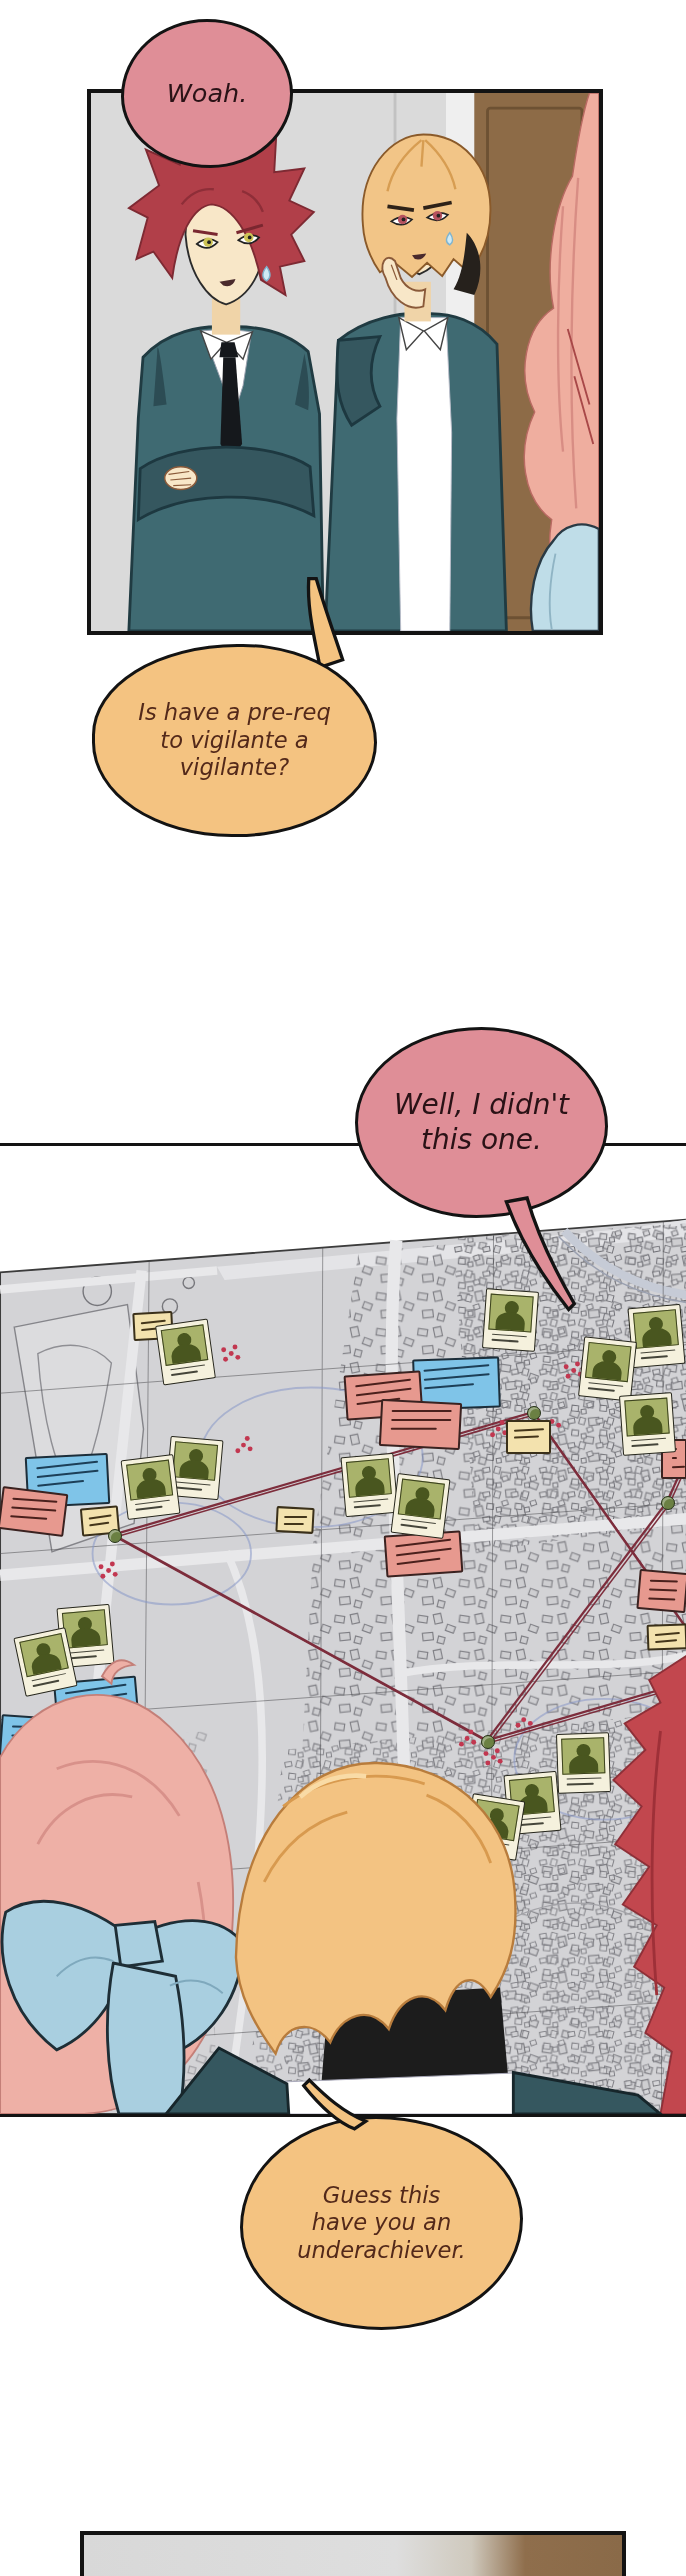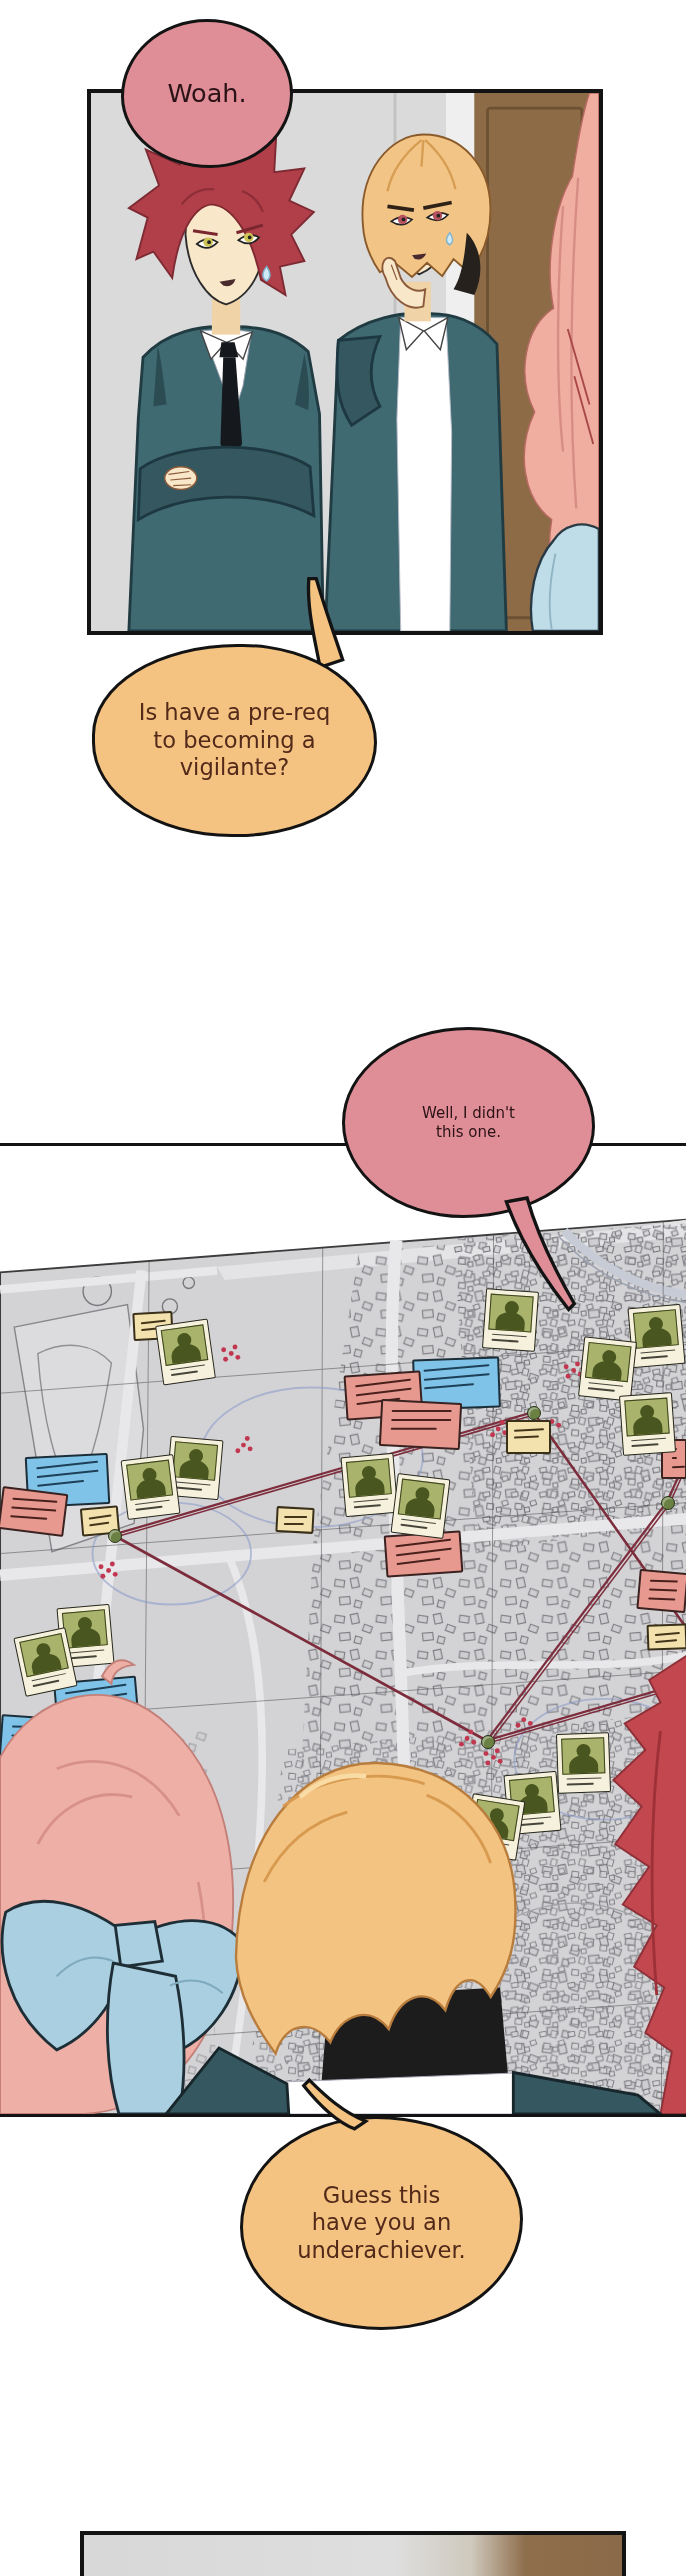--- a/index.html
+++ b/index.html
@@ -8,29 +8,29 @@
   
   .panel{position:absolute;border:4.7px solid #131313;background:#dadada;z-index:1;}
   #panel-characters{left:87px;top:89px;width:508px;height:538px;}
   #panel-map{left:0;top:1143px;width:687px;height:968px;border-left:none;border-right:none;
              border-top:3.8px solid #131313;border-bottom:3.8px solid #131313;background:#ffffff;overflow:hidden;}
   #panel-next{left:80px;top:2531px;width:538px;height:57px;
               background:linear-gradient(90deg,#d8d8d8 0%,#dedede 58%,#cfc9bd 72%,#8f6e4c 82%,#8a6a48 100%);}
   .panel svg{position:absolute;left:0;top:0;}
   
   .bubble{position:absolute;z-index:5;display:flex;align-items:center;justify-content:center;
-          text-align:center;border:3.8px solid #131313;line-height:1.22;}
+          text-align:center;border:3.8px solid #131313;font-style:italic;line-height:1.22;}
   .bubble .txt{display:block;}
   .bubble.pink{background:#df8e97;color:#2a1216;}
   .bubble.orange{background:#f4c381;color:#53291a;}
   #bubble-woah{left:121px;top:19px;width:166px;height:143px;font-size:25.5px;
                border-radius:50% 50% 48% 52% / 52% 50% 50% 48%;}
   #bubble-prereq{left:92px;top:644px;width:279px;height:187px;font-size:22.6px;
                  border-radius:52% 48% 50% 50% / 48% 52% 50% 50%;}
-  #bubble-noprereq{left:342px;top:1027px;width:247px;height:185px;font-size:15px;
+  #bubble-noprereq{left:355px;top:1027px;width:247px;height:185px;font-size:28px;
                    border-radius:50% 50% 52% 48% / 50% 52% 48% 50%;}
   #bubble-underachiever{left:240px;top:2116px;width:277px;height:208px;font-size:22.6px;
                         border-radius:48% 52% 50% 50% / 52% 48% 52% 48%;}
   .tail{position:absolute;z-index:4;}
   
   #map-decor{position:absolute;left:0;top:0;width:687px;height:968px;z-index:3;}
   .note{position:absolute;border-radius:1.9px;box-sizing:border-box;}
   .note.blue{background:#7fc4e8;border:2.4px solid #1c2e3a;}
   .note.pink{background:#e7998f;border:2.4px solid #3a2220;}
   .note.cream{background:#f3e2ae;border:2.4px solid #3a301a;}
@@ -149,21 +149,21 @@
   <div class="bubble pink" id="bubble-woah">
     <span class="txt">Woah.</span>
   </div>
 
   <svg class="tail" style="left:288px;top:571px;" width="66" height="104" viewBox="0 0 70 110">
     <path d="M22,8 C20,40 28,70 34,102 L58,94 C48,64 38,36 30,8 Z" fill="#f4c381" stroke="#131313" stroke-width="3.5"></path>
   </svg>
   <div class="bubble orange" id="bubble-prereq">
     <span class="txt">
       <span>Is have a pre-req</span><br>
-      <span>to becoming a</span><br>
+      <span>to vigilante a</span><br>
       <span>vigilante?</span>
     </span>
   </div>
 
   <svg class="tail" style="left:495px;top:1196px;z-index:6;" width="85" height="123" viewBox="0 0 90 130">
     <path d="M12,6 C28,50 54,90 78,120 L84,114 C62,76 44,38 34,2 Z" fill="#df8e97" stroke="#131313" stroke-width="3.5"></path>
   </svg>
   <div class="bubble pink" id="bubble-noprereq">
     <span class="txt">
       <span>Well, I didn't</span><br>

